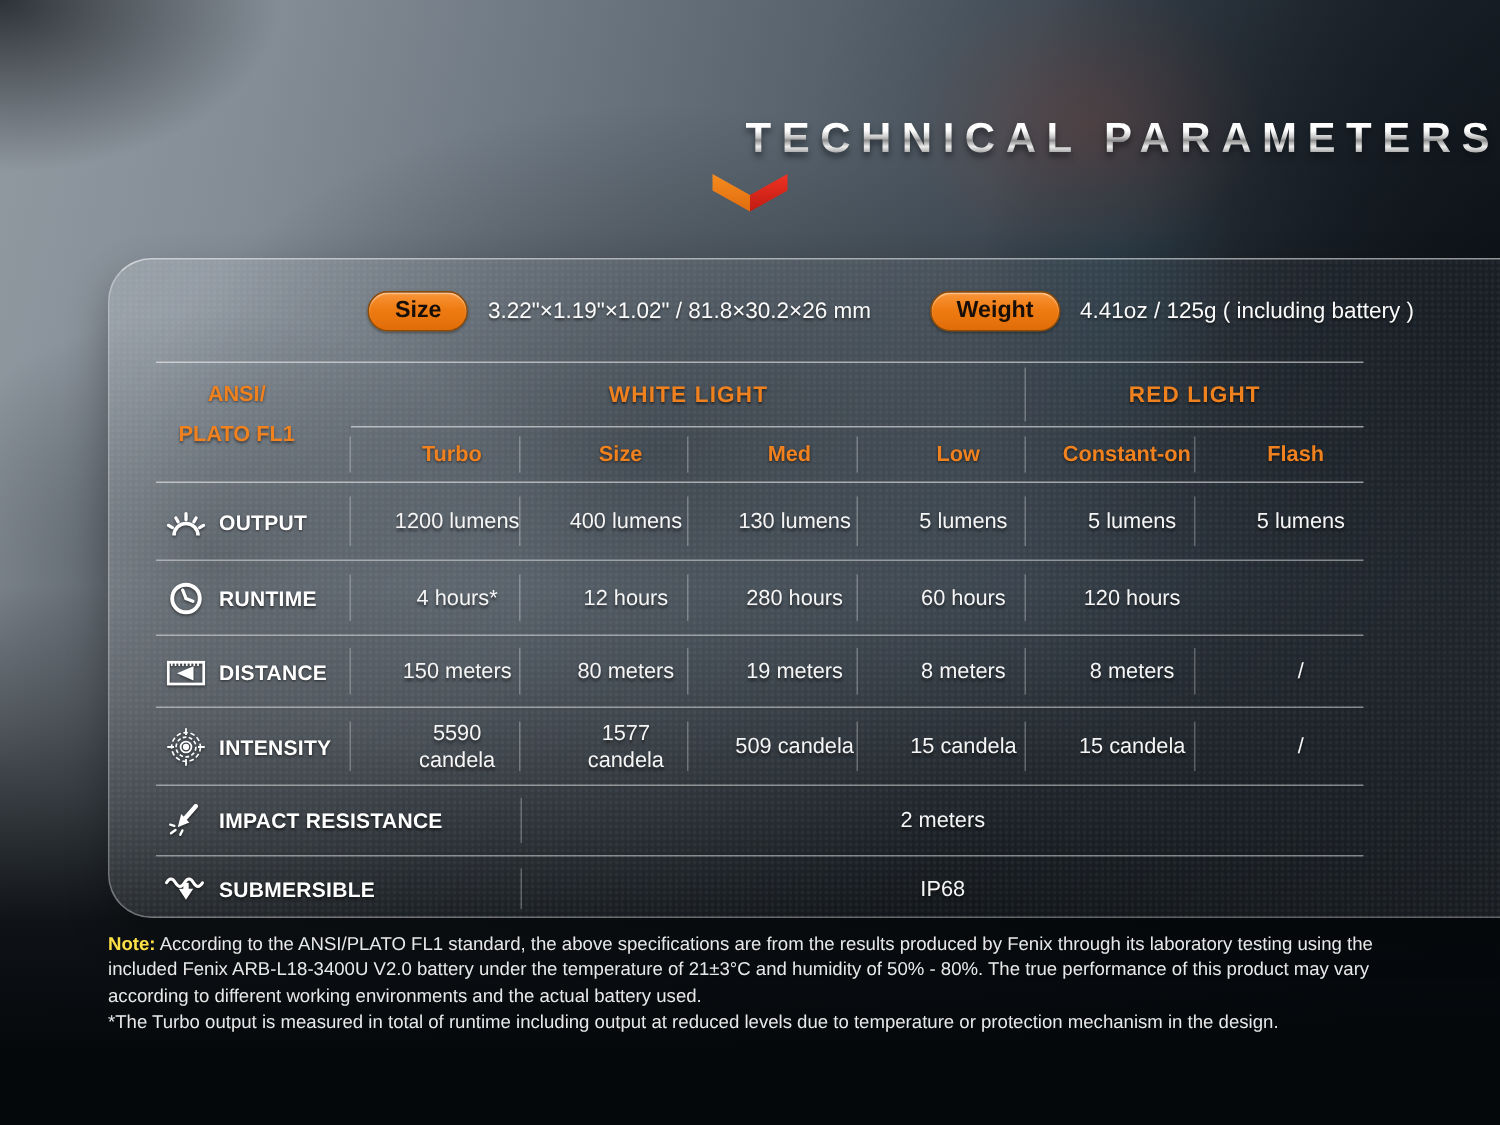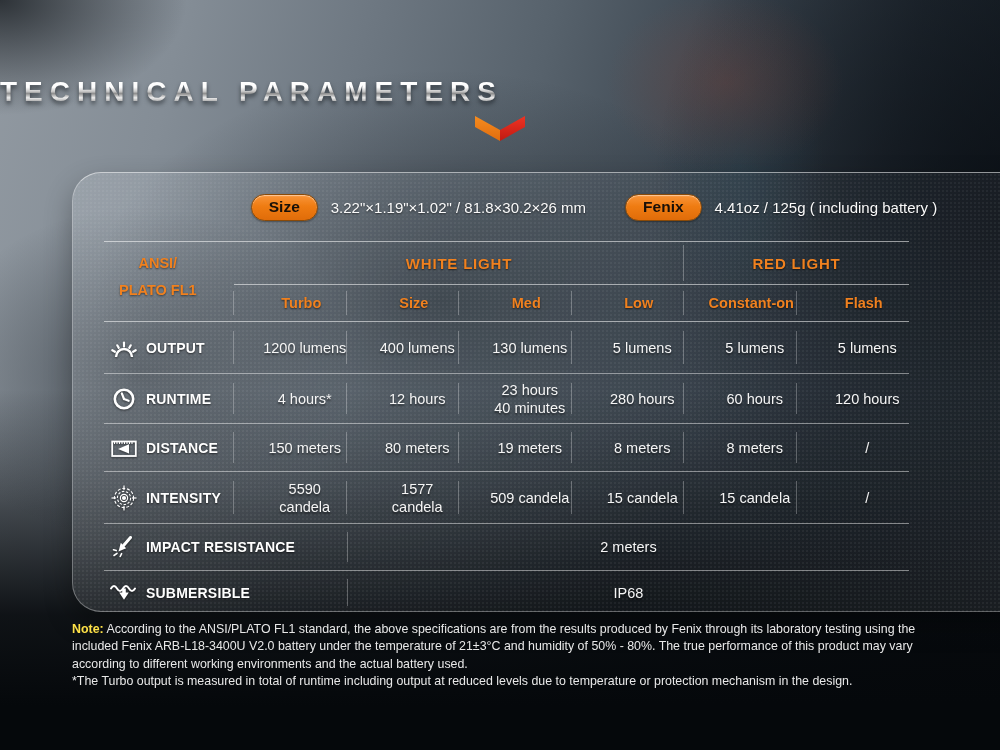--- a/index.html
+++ b/index.html
@@ -11,21 +11,21 @@
     background-image:
       radial-gradient(170px 130px at 72.5% 11%, rgba(140,70,55,0.30), rgba(140,70,55,0) 70%),
       radial-gradient(120px 220px at 74% 22%, rgba(40,70,85,0.35), rgba(40,70,85,0) 70%),
       radial-gradient(480px 320px at 44% 40%, rgba(20,26,32,0.55), rgba(20,26,32,0) 72%),
       radial-gradient(300px 240px at 14% 50%, rgba(24,30,36,0.50), rgba(24,30,36,0) 70%),
       radial-gradient(260px 160px at 0% 0%, rgba(12,16,20,0.75), rgba(12,16,20,0) 72%),
       radial-gradient(500px 620px at 100% 30%, rgba(8,12,17,0.80), rgba(8,12,17,0) 70%),
       linear-gradient(180deg, rgba(5,8,11,0) 52%, rgba(5,8,11,0.55) 68%, rgba(5,8,11,0.92) 82%, #05080b 94%),
       linear-gradient(102deg, #9199a1 0%, #848d96 16%, #6e7882 32%, #57626c 48%, #3a444e 64%, #232c35 80%, #161e26 94%);
   }
-  .title-wrap{ position:absolute; top:76px; left:0; width:100%; text-align:left; }
+  .title-wrap{ position:absolute; top:76px; left:0; width:100%; text-align:right; }
   .title-wrap h1{
     display:inline-block; font-size:28px; font-weight:bold; letter-spacing:7px;
     background:linear-gradient(180deg,#ffffff 5%,#fdfdfd 35%,#c9c9c9 48%,#8e8e8e 55%,#ececec 68%,#7d7d7d 88%,#5a5a5a 100%);
     -webkit-background-clip:text; background-clip:text; color:transparent;
     filter:drop-shadow(0 3px 2px rgba(10,12,16,0.55));
   }
   .chevron{ display:block; margin:7px auto 0; }
 
   .panel{
     position:absolute; left:72px; top:172px; width:968px; height:440px;
@@ -94,21 +94,21 @@
     <polygon points="1,1 26,15 26,26 1,12" fill="url(#gl)"></polygon>
     <polygon points="51,1 26,15 26,26 51,12" fill="url(#gr)"></polygon>
   </svg>
 </div>
 
 <section class="panel">
 
   <div class="badges">
     <span class="pill">Size</span>
     <span class="badge-text">3.22"×1.19"×1.02" / 81.8×30.2×26 mm</span>
-    <span class="pill weight">Fenix</span>
+    <span class="pill weight">Weight</span>
     <span class="badge-text">4.41oz / 125g ( including battery )</span>
   </div>
 
   <div class="tbl">
     <div class="hdr">
       <div class="grow">
         <div class="cell"></div>
         <div class="cell group gdv">WHITE LIGHT</div>
         <div class="cell group">RED LIGHT</div>
       </div>
@@ -157,22 +157,20 @@
           <svg width="26" height="26" viewBox="0 0 26 26">
             <circle cx="13" cy="13" r="9.2" fill="none" stroke="#fff" stroke-width="2.6"></circle>
             <line x1="13" y1="13" x2="10.8" y2="7.4" stroke="#fff" stroke-width="2.2" stroke-linecap="round"></line>
             <line x1="13" y1="13" x2="17.6" y2="14.8" stroke="#fff" stroke-width="2.2" stroke-linecap="round"></line>
           </svg>
         </span>
         <span class="rlabel">RUNTIME</span>
       </div>
       <div class="cell val dv">4 hours*</div>
       <div class="cell val dv">12 hours</div>
-      <div class="cell val dv">23 hours
-40 minutes</div>
       <div class="cell val dv">280 hours</div>
       <div class="cell val dv">60 hours</div>
       <div class="cell val">120 hours</div>
     </div>
 
     <div class="trow r-distance">
       <div class="cell labelcell dv">
         <span class="icon">
           <svg width="28" height="24" viewBox="0 0 28 24">
             <rect x="2.2" y="5.5" width="23.6" height="14.5" fill="none" stroke="#fff" stroke-width="1.8"></rect>

